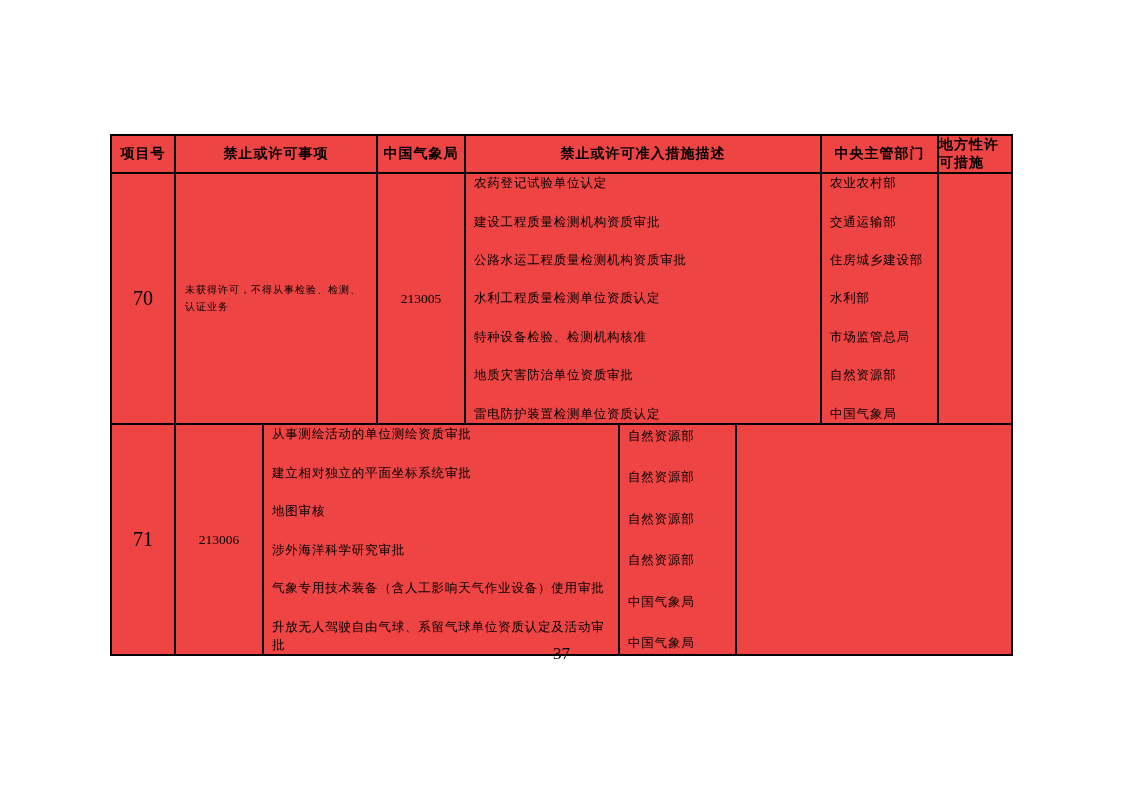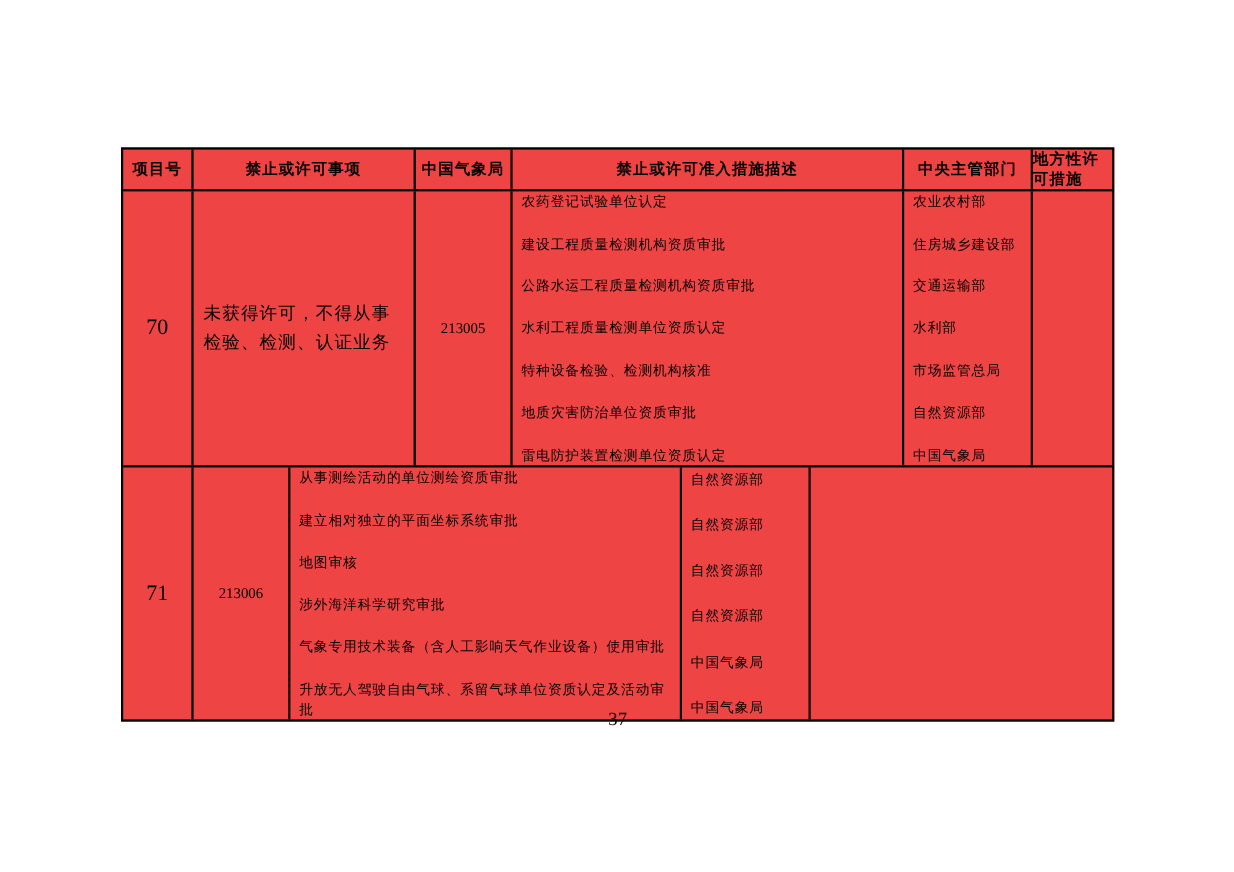--- a/index.html
+++ b/index.html
@@ -39,21 +39,21 @@
   .row-0 { height: 249px; }
   .row-1 { height: 231px; }
   .cell { border-right: 2px solid #000; }
   .center-cell {
     display: flex; align-items: center; justify-content: center;
     font-size: 20px;
   }
   .code-cell { font-size: 13.5px; }
   .desc-cell {
     display: flex; align-items: center;
-    font-size: 16px; line-height: 1.62; letter-spacing: 1px;
+    font-size: 10px; line-height: 1.62; letter-spacing: 1px;
     padding: 18px 9px;
   }
   .stack-cell { display: flex; flex-direction: column; gap: 20px; }
   .m-item, .d-item {
     flex: 1;
     display: flex; align-items: center;
     font-size: 12.5px; letter-spacing: 0.8px; line-height: 1.45;
     padding-left: 8px; padding-right: 10px;
   }
   .d-item { padding-right: 2px; }
@@ -86,22 +86,22 @@
           <div class="m-item">农药登记试验单位认定</div>
           <div class="m-item">建设工程质量检测机构资质审批</div>
           <div class="m-item">公路水运工程质量检测机构资质审批</div>
           <div class="m-item">水利工程质量检测单位资质认定</div>
           <div class="m-item">特种设备检验、检测机构核准</div>
           <div class="m-item">地质灾害防治单位资质审批</div>
           <div class="m-item">雷电防护装置检测单位资质认定</div>
         </div>
         <div class="cell c5 stack-cell">
           <div class="d-item">农业农村部</div>
+          <div class="d-item">交通运输部</div>
           <div class="d-item">住房城乡建设部</div>
-          <div class="d-item">交通运输部</div>
           <div class="d-item">水利部</div>
           <div class="d-item">市场监管总局</div>
           <div class="d-item">自然资源部</div>
           <div class="d-item">中国气象局</div>
         </div>
         <div class="cell c6"></div>
       </div>
       <div class="data-row row-1">
         <div class="cell c1 center-cell">71</div>
         <div class="cell c3 center-cell code-cell">213006</div>

